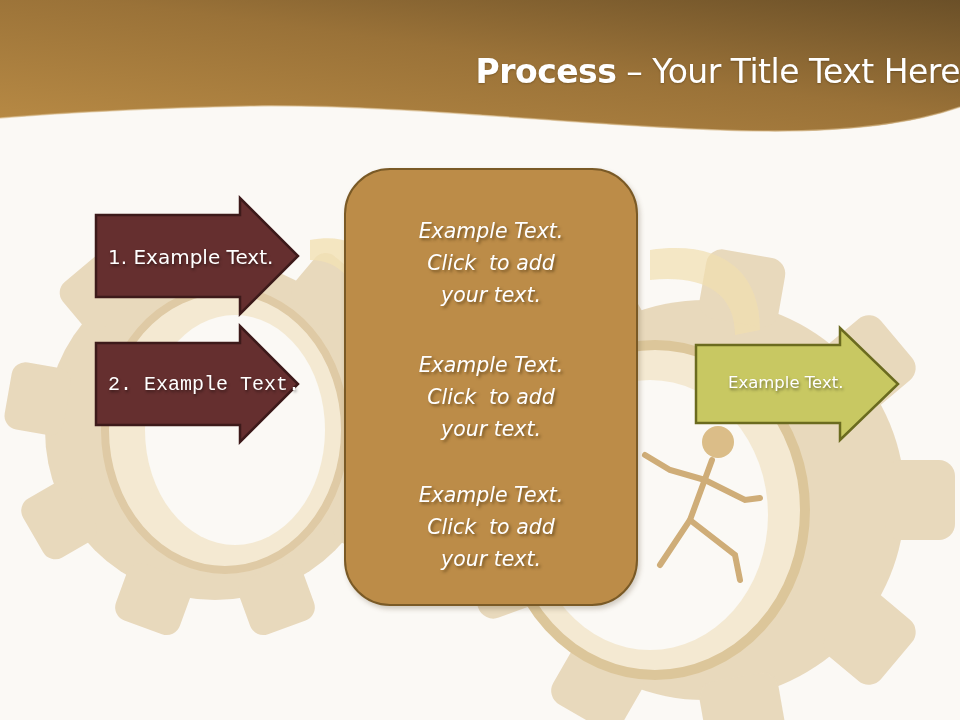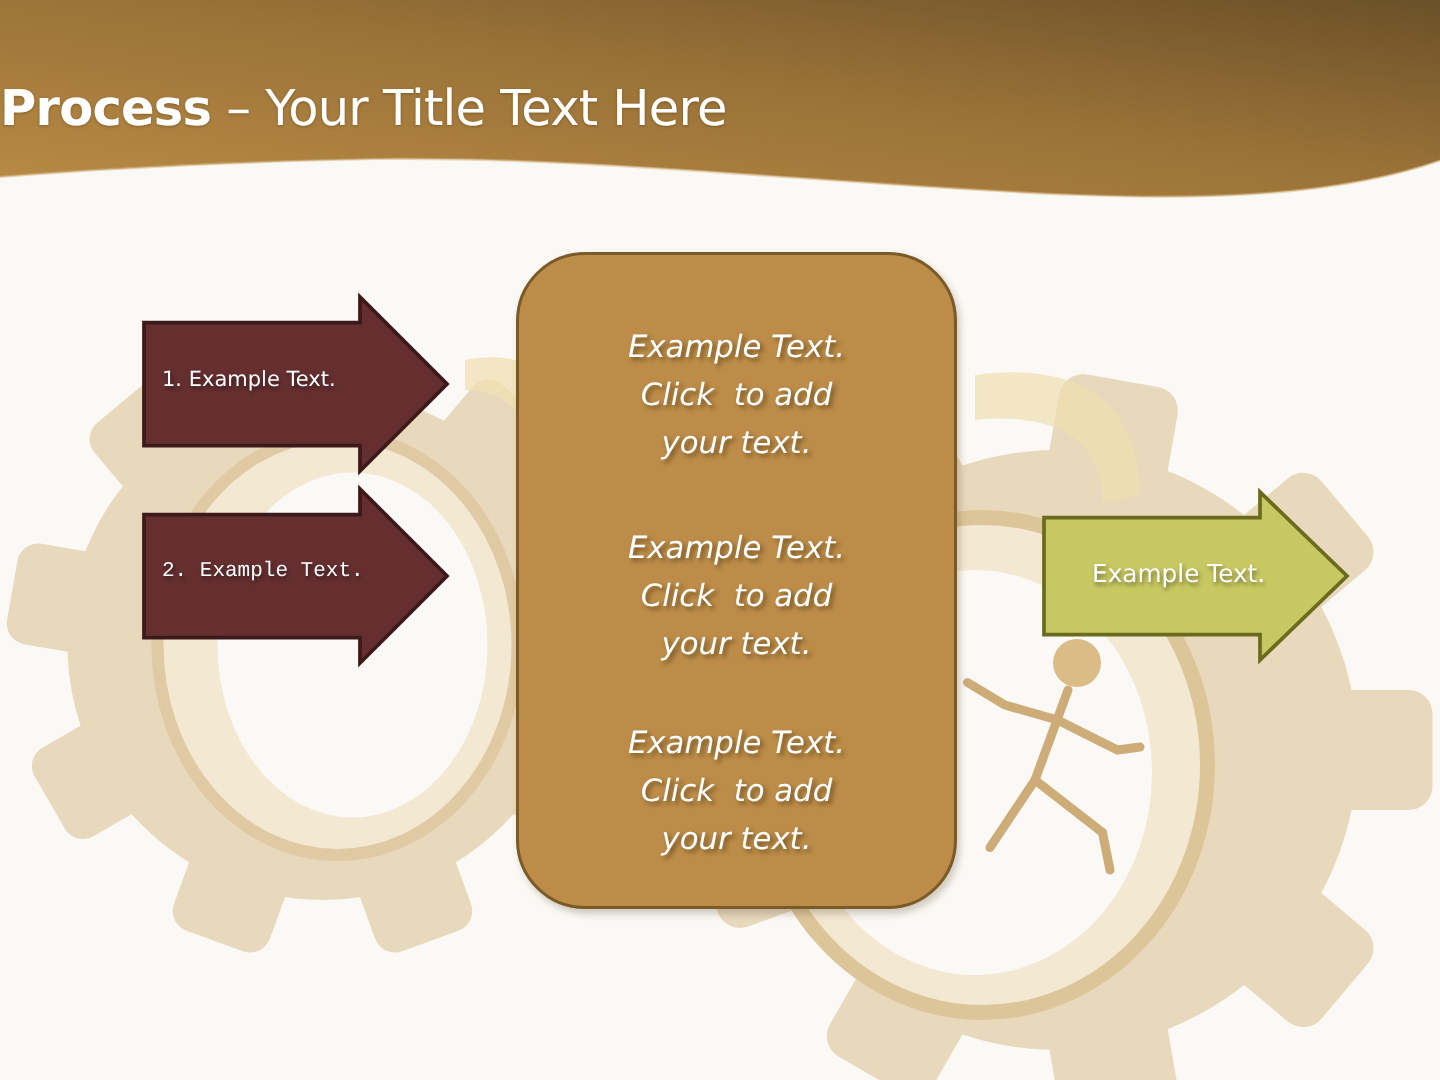--- a/index.html
+++ b/index.html
@@ -4,32 +4,32 @@
 <style>
   html, body { margin: 0; padding: 0; }
   body {
     width: 960px; height: 720px; overflow: hidden; position: relative;
     background: #fbf9f5;
     font-family: "DejaVu Sans", "Liberation Sans", sans-serif;
   }
   .slide { position: absolute; left: 0; top: 0; width: 960px; height: 720px; }
   .bg-svg { position: absolute; left: 0; top: 0; }
   .title {
-    position: absolute; left: 0; top: 52px; width: 960px; text-align: left;
+    position: absolute; left: 0; top: 52px; width: 960px; text-align: right;
     color: #ffffff; font-size: 33px; letter-spacing: -0.5px;
     font-family: "DejaVu Sans", sans-serif;
     text-shadow: 0 1px 2px rgba(60,40,10,0.35);
   }
   .title .bold { font-weight: bold; }
   .title .rest { font-weight: normal; }
 
   .arrow { position: absolute; }
   .arrow svg { position: absolute; left: 0; top: 0; overflow: visible; }
   .arrow-label {
-    position: absolute; color: #ffffff; font-size: 14px;
+    position: absolute; color: #ffffff; font-size: 20px;
     white-space: nowrap; text-shadow: 1px 2px 3px rgba(0,0,0,0.45);
     font-family: "DejaVu Sans", sans-serif;
   }
 
   .center-box {
     position: absolute; left: 344px; top: 168px; width: 294px; height: 438px;
     background: #bc8c48; border: 2px solid #7a5a26; border-radius: 46px;
     box-sizing: border-box;
     box-shadow: 2px 3px 5px rgba(80,60,30,0.25);
   }

